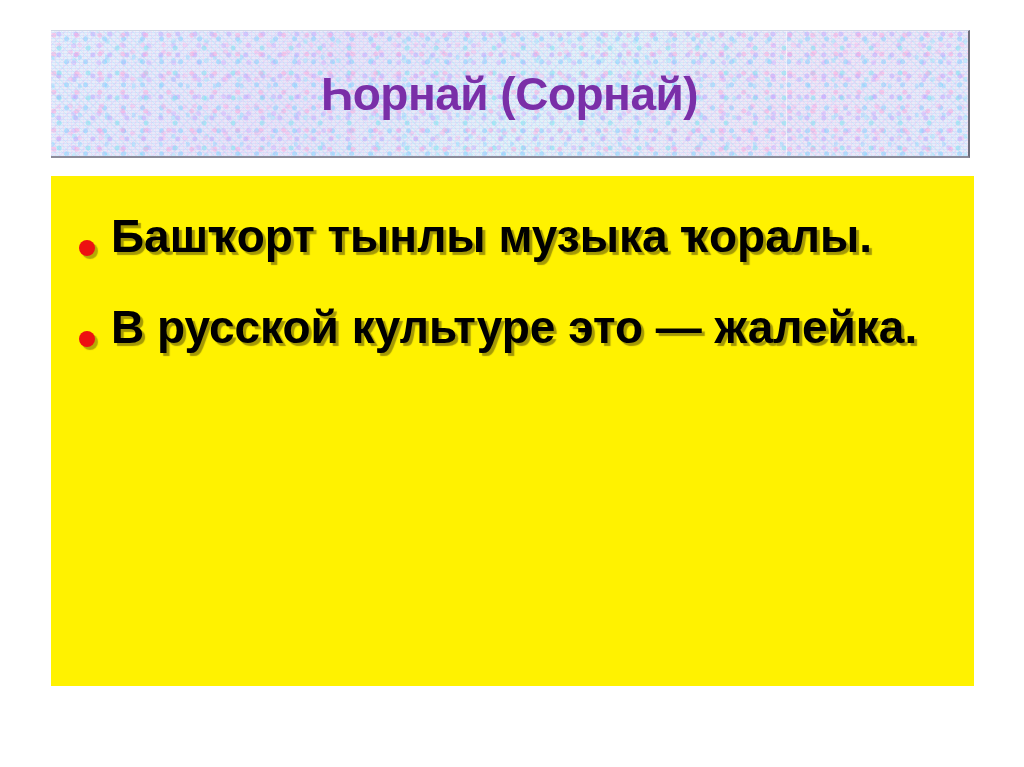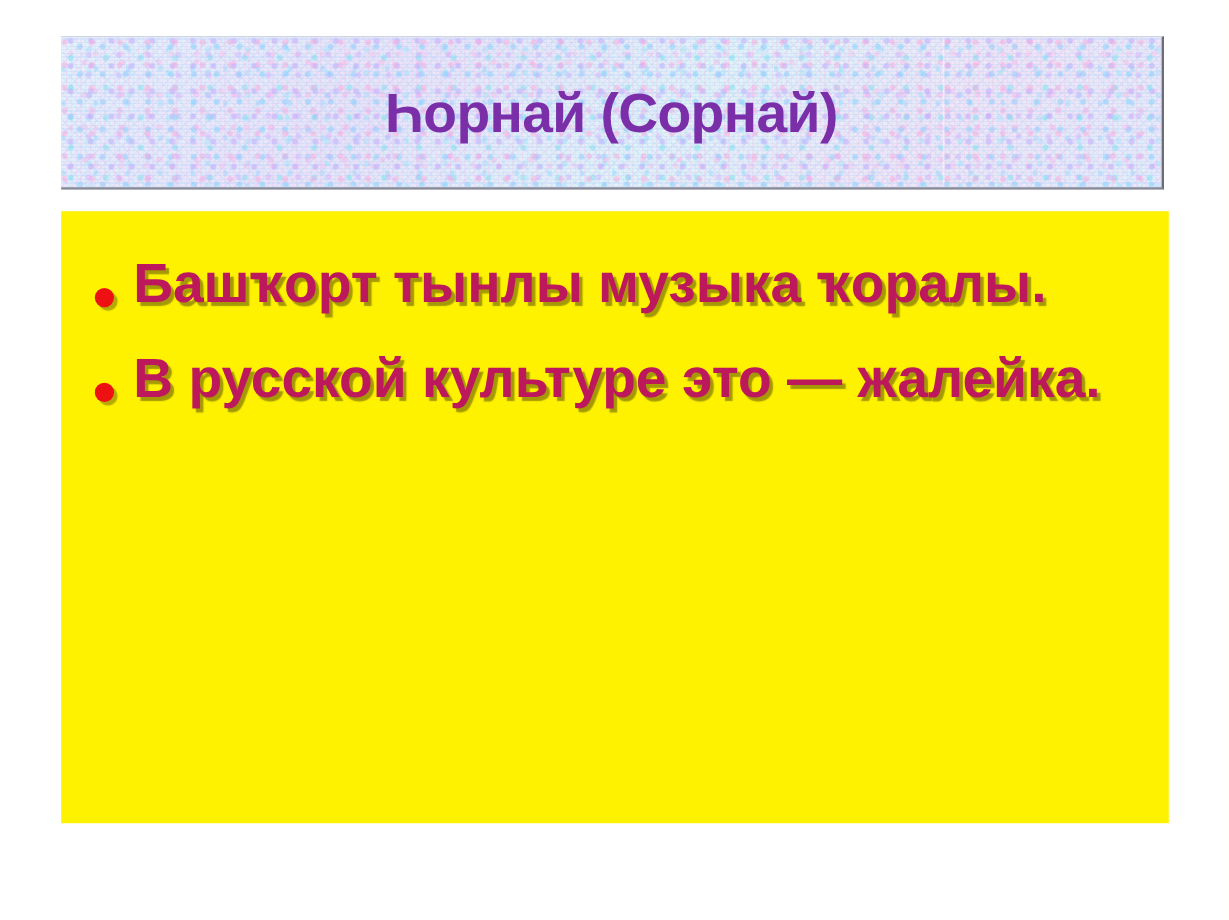--- a/index.html
+++ b/index.html
@@ -110,37 +110,37 @@
     padding: 0;
   }
   ul#bullets > li {
     position: relative;
     padding-left: 46px;
     margin: 0 0 10px 0;
     font-family: "Liberation Sans", sans-serif;
     font-weight: bold;
     font-size: 46px;
     line-height: 1.16;
-    color: #be185d;
+    color: #000000;
     text-shadow: 3px 3px 1px rgba(90,80,10,0.55);
     max-width: 820px;
   }
   ul#bullets > li::before {
     content: "";
     position: absolute;
     left: 14px;
     top: 30px;
     width: 16px;
     height: 16px;
     border-radius: 50%;
     background: #ED1111;
     box-shadow: 3px 3px 1px rgba(90,80,10,0.45);
   }
   ul#bullets > li.spaced {
-    margin-top: 26px;
+    margin-top: 38px;
   }
 </style>
 </head>
 <body>
 
 <div id="slide">
 
   <div id="title-panel">
     <div id="title-noise"></div>
     <div id="title-divider"></div>

